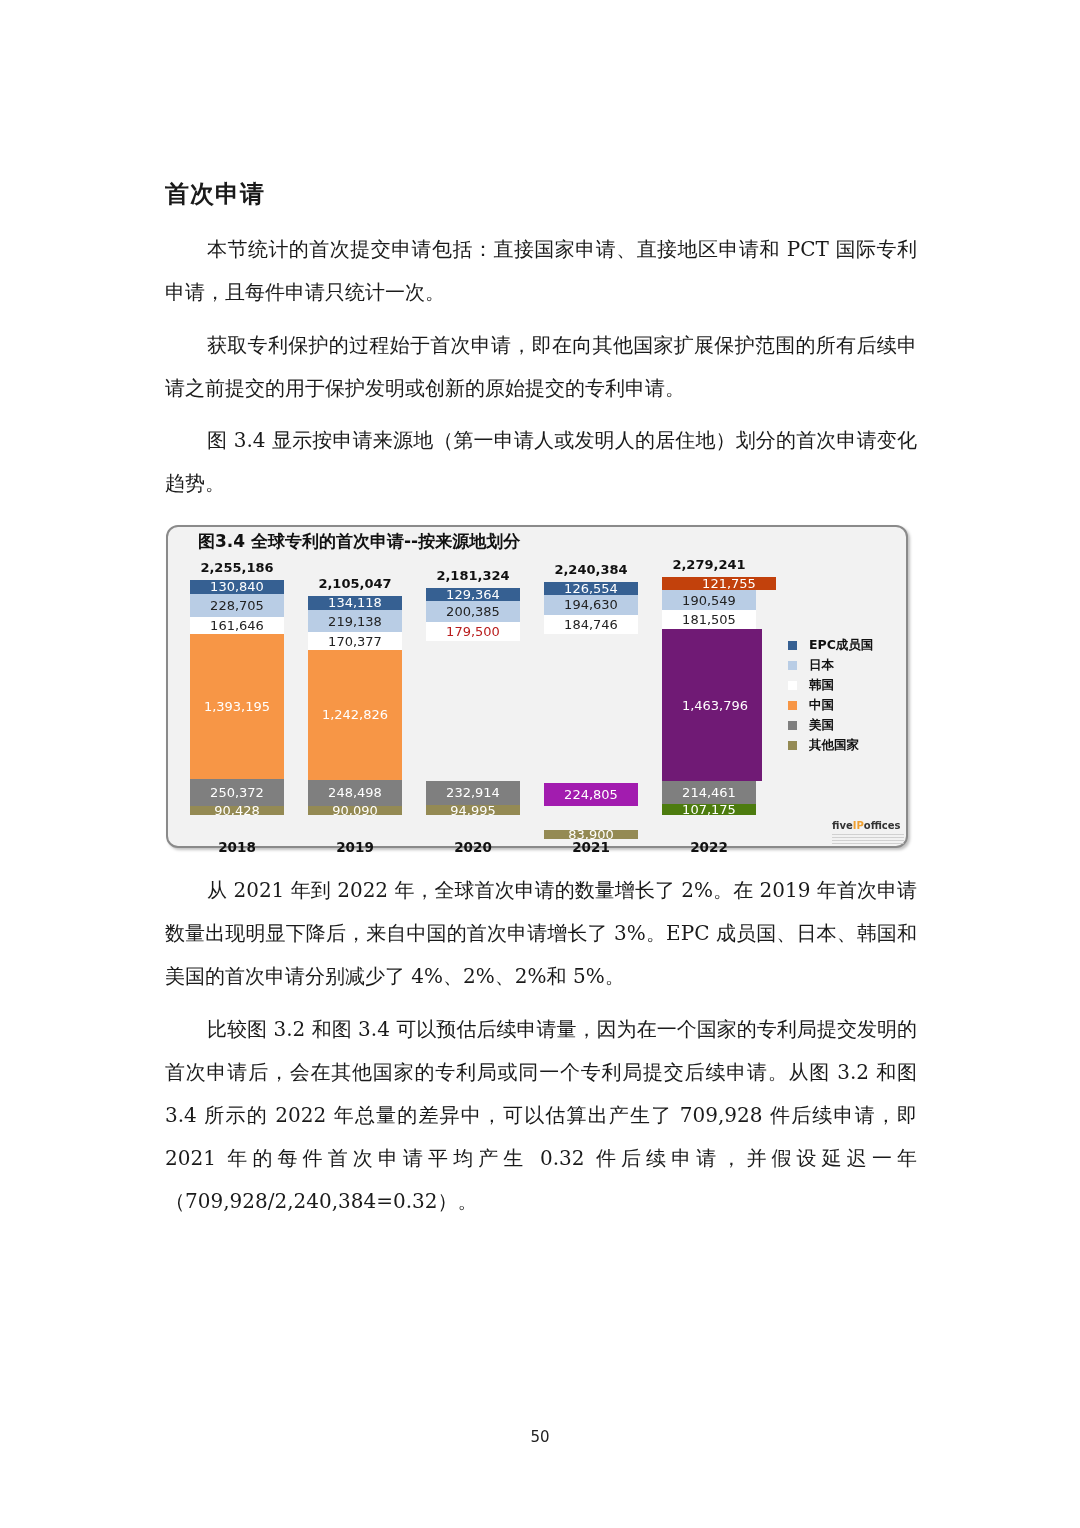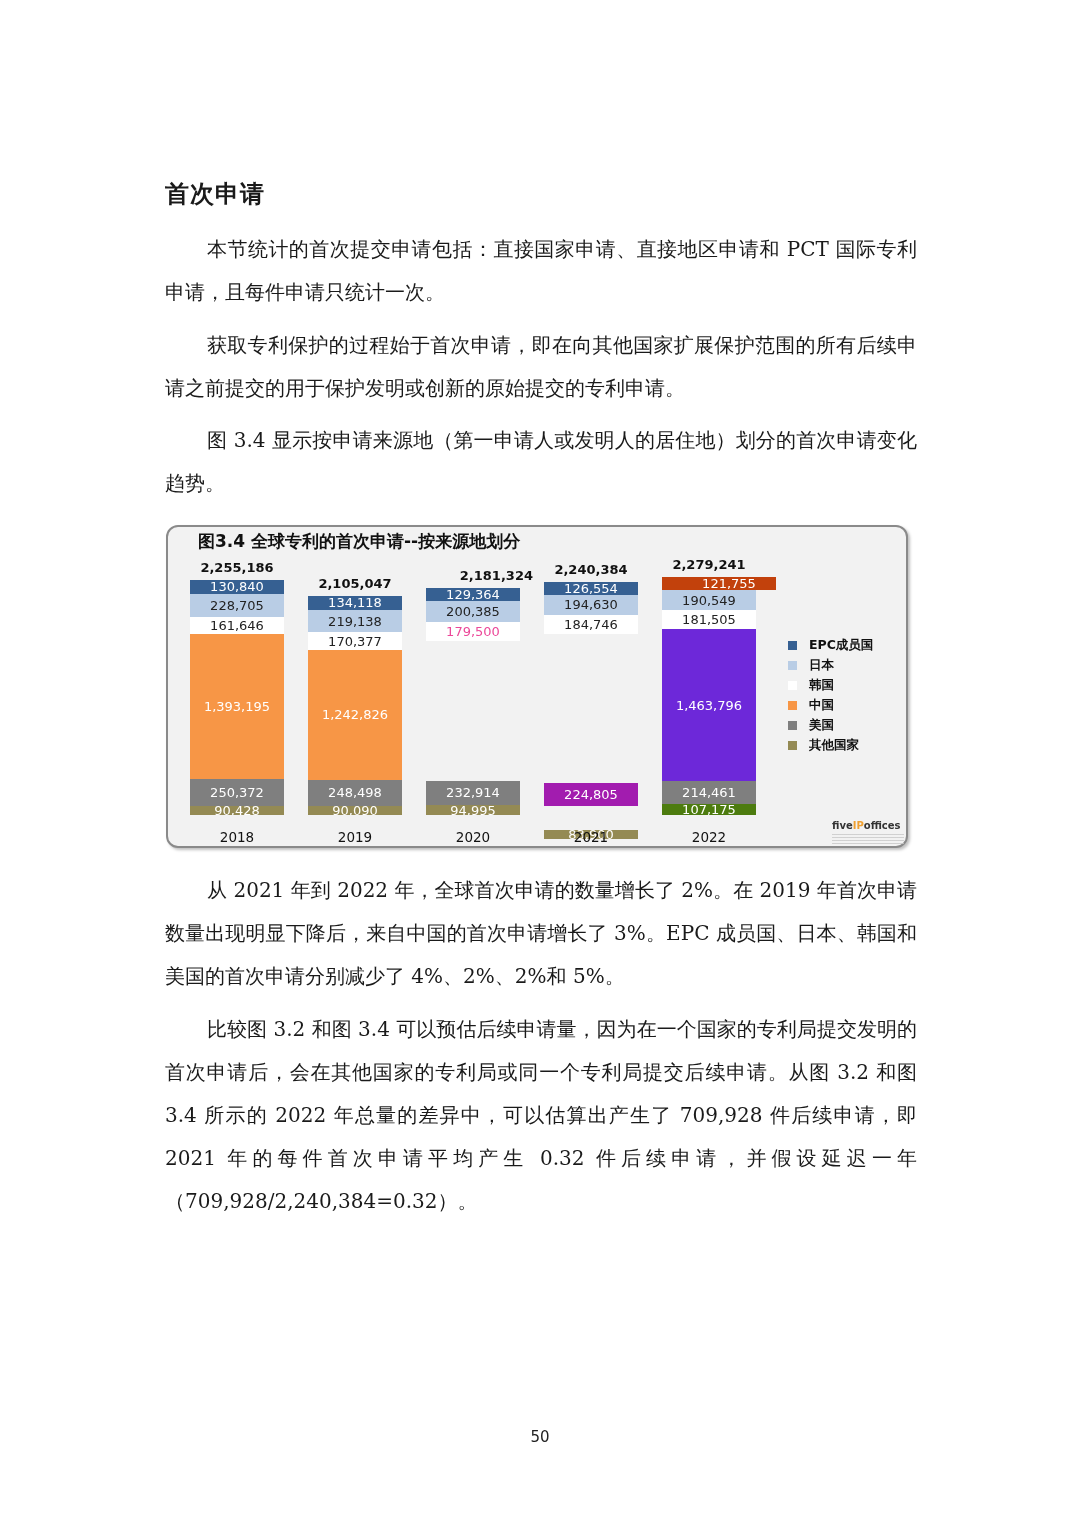--- a/index.html
+++ b/index.html
@@ -13,22 +13,22 @@
                background: #f2f2f2; border: 2px solid #8a8a8a; border-radius: 12px; box-sizing: border-box;
                box-shadow: 2px 2px 3px rgba(0,0,0,0.25); }
   .chart-title { position: absolute; left: 30px; top: 3px; font-size: 17px; font-weight: bold;
                  font-family: "DejaVu Sans", "Liberation Sans", sans-serif; color: #111; }
   .plot { position: absolute; left: 0; top: 0; width: 742px; height: 323px; }
   .bar-col { position: absolute; width: 94px; }
   .seg { position: absolute; left: 0; width: 94px; display: flex; align-items: center; justify-content: center;
          font-family: "DejaVu Sans", "Liberation Sans", sans-serif; font-size: 13px; overflow: hidden; line-height: 1; }
   .total { position: absolute; width: 120px; text-align: center; font-weight: bold; font-size: 13px;
            font-family: "DejaVu Sans", "Liberation Sans", sans-serif; color: #111; }
-  .year { position: absolute; width: 94px; text-align: center; font-weight: normal; font-size: 13.5px;
-          font-family: "DejaVu Sans", "Liberation Sans", sans-serif; color: #111; top: 302px; }
+  .year { position: absolute; width: 94px; text-align: center; font-weight: bold; font-size: 13.5px;
+          font-family: "DejaVu Sans", "Liberation Sans", sans-serif; color: #111; top: 312px; }
   .legend { position: absolute; left: 620px; top: 108px; font-family: "DejaVu Sans", "Liberation Sans", sans-serif;
             font-size: 12.5px; font-weight: bold; color: #111; }
   .legend-item { display: flex; align-items: center; height: 20px; }
   .swatch { width: 9px; height: 9px; margin-right: 12px; display: inline-block; }
   .logo { position: absolute; left: 664px; top: 293px; font-family: "DejaVu Sans", "Liberation Sans", sans-serif;
           font-size: 10px; font-weight: bold; color: #333; }
   .logo .ip { color: #f0a030; }
   .logo-sub { position: absolute; left: 664px; top: 307px; width: 72px; height: 12px;
               background: repeating-linear-gradient(to bottom, #c8c8c8 0 1px, transparent 1px 3px); opacity: 0.8; }
   .page-num { position: absolute; left: 0; width: 1080px; top: 1428px; text-align: center;
@@ -62,39 +62,39 @@
         <div class="seg" style="top: 123.21px; height: 129.508px; background: rgb(247, 150, 70); color: rgb(255, 255, 255);">1,242,826</div>
         <div class="seg" style="top: 105.456px; height: 17.754px; background: rgb(255, 255, 255); color: rgb(34, 34, 34);">170,377</div>
         <div class="seg" style="top: 82.6208px; height: 22.8351px; background: rgb(185, 205, 229); color: rgb(34, 34, 34);">219,138</div>
         <div class="seg" style="top: 68.6451px; height: 13.9757px; background: rgb(54, 96, 146); color: rgb(255, 255, 255);">134,118</div>
         <div class="total" style="left: -13px; top: 48.6451px;">2,105,047</div>
         <div class="year">2019</div>
       </div>
       <div class="bar-col" style="left: 258px; top: 0px; height: 323px;">
         <div class="seg" style="top: 278.101px; height: 9.89888px; background: rgb(148, 138, 84); color: rgb(255, 255, 255);">94,995</div>
         <div class="seg" style="top: 253.83px; height: 24.2706px; background: rgb(127, 127, 127); color: rgb(255, 255, 255);">232,914</div>
-        <div class="seg" style="top: 95.058px; height: 18.7047px; background: rgb(255, 255, 255); color: #ec4899;">179,500</div>
+        <div class="seg" style="top: 95.058px; height: 18.7047px; background: rgb(255, 255, 255); color: #b91c1c;">179,500</div>
         <div class="seg" style="top: 74.177px; height: 20.881px; background: rgb(185, 205, 229); color: rgb(34, 34, 34);">200,385</div>
         <div class="seg" style="top: 60.6967px; height: 13.4803px; background: rgb(54, 96, 146); color: rgb(255, 255, 255);">129,364</div>
-        <div class="total" style="left: -13px; top: 40.6967px; text-align: right;">2,181,324</div>
+        <div class="total" style="left: -13px; top: 40.6967px;">2,181,324</div>
         <div class="year">2020</div>
       </div>
       <div class="bar-col" style="left: 376px; top: 0px; height: 323px;">
         <div class="seg" style="top: 279.257px; height: 8.74274px; background: rgb(148, 138, 84); color: rgb(255, 255, 255); margin-top: 24px;">83,900</div>
         <div class="seg" style="top: 255.832px; height: 23.4256px; background: #a21caf; color: rgb(255, 255, 255);">224,805</div>
         <div class="seg" style="top: 88.0112px; height: 19.2513px; background: rgb(255, 255, 255); color: rgb(34, 34, 34);">184,746</div>
         <div class="seg" style="top: 67.7299px; height: 20.2813px; background: rgb(185, 205, 229); color: rgb(34, 34, 34);">194,630</div>
         <div class="seg" style="top: 54.5424px; height: 13.1875px; background: rgb(54, 96, 146); color: rgb(255, 255, 255);">126,554</div>
         <div class="total" style="left: -13px; top: 34.5424px;">2,240,384</div>
         <div class="year">2021</div>
       </div>
       <div class="bar-col" style="left: 494px; top: 0px; height: 323px;">
         <div class="seg" style="top: 276.832px; height: 11.1681px; background: #4d7c0f; color: rgb(255, 255, 255);">107,175</div>
         <div class="seg" style="top: 254.484px; height: 22.3478px; background: rgb(127, 127, 127); color: rgb(255, 255, 255);">214,461</div>
-        <div class="seg" style="top: 101.95px; height: 152.534px; background: #6d28d9; color: rgb(255, 255, 255);">1,463,796</div>
+        <div class="seg" style="top: 101.95px; height: 152.534px; background: #701a75; color: rgb(255, 255, 255); padding-left: 6px;">1,463,796</div>
         <div class="seg" style="top: 83.0368px; height: 18.9136px; background: rgb(255, 255, 255); color: rgb(34, 34, 34);">181,505</div>
         <div class="seg" style="top: 63.1808px; height: 19.856px; background: rgb(185, 205, 229); color: rgb(34, 34, 34);">190,549</div>
         <div class="seg" style="top: 50.4934px; height: 12.6874px; background: #c2410c; color: rgb(255, 255, 255); padding-left: 20px;">121,755</div>
         <div class="total" style="left: -13px; top: 30.4934px;">2,279,241</div>
         <div class="year">2022</div>
       </div>
     </div>
   <div class="legend" id="legend">
       <div class="legend-item">
         <span class="swatch" style="background: rgb(54, 96, 146);"></span>

